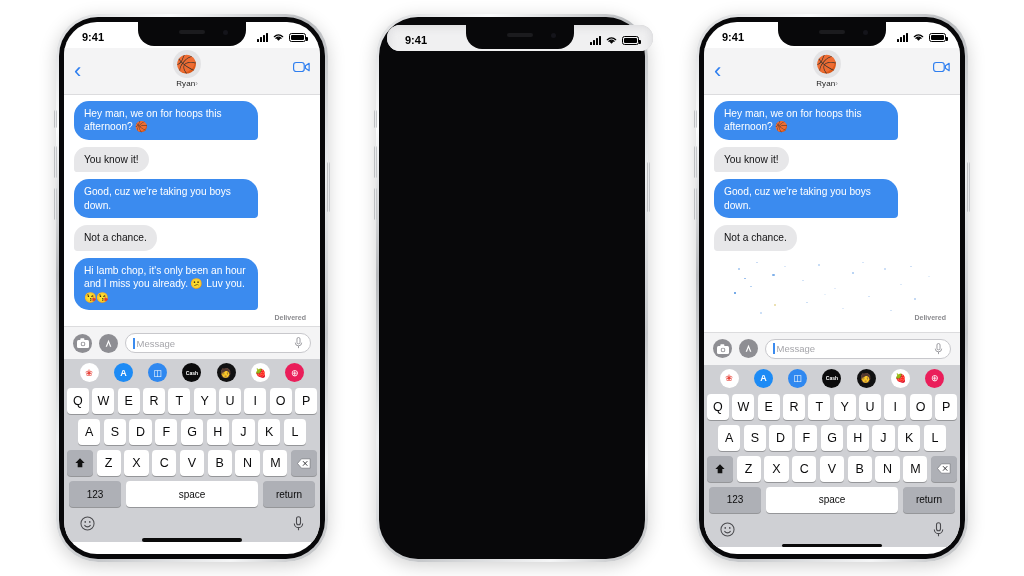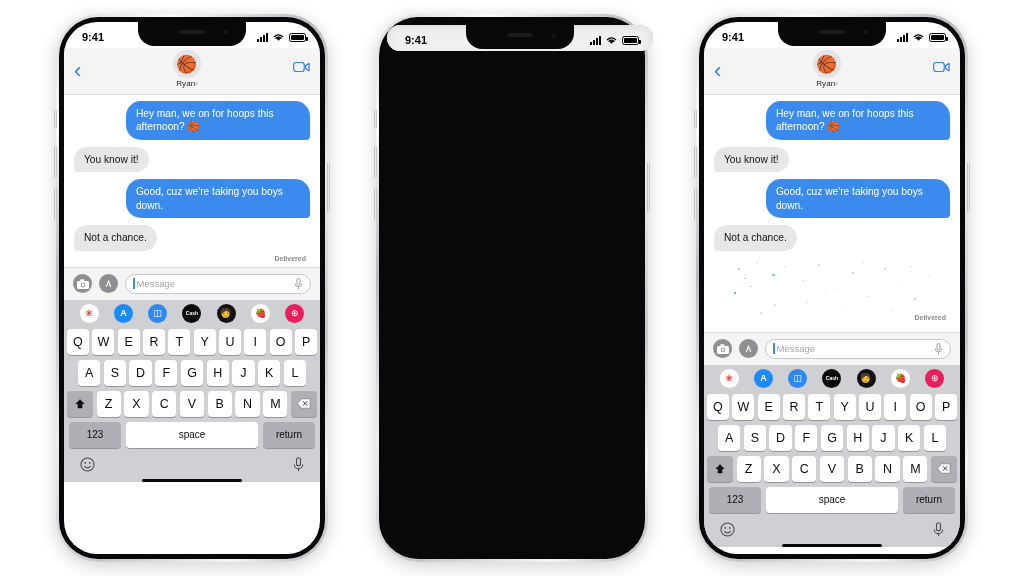--- a/index.html
+++ b/index.html
@@ -80,21 +80,21 @@
     background:#e3e3e5;display:flex;align-items:center;justify-content:center;
     font-size:17px;line-height:1;
   }
   .cname { font-size:8px; color:#222; letter-spacing:.1px; }
   .cname .chev { color:#9a9a9e; font-size:8px; }
   .facetime { padding-top:9px; }
 
   
   .thread { background:#fff; padding:6px 10px 2px; position:relative; }
   .row { display:flex; margin-bottom:7px; }
-  .row.out { justify-content:flex-end; }
+  .row.out { justify-content:flex-start; }
   .row.in  { justify-content:flex-start; }
   .bubble {
     max-width:78%;
     padding:6px 10px;
     border-radius:15px;
     font-size:10.2px; line-height:1.32;
     position:relative;
     word-wrap:break-word;
   }
   .bubble.out { background:#3b8bef; color:#fff; border-bottom-right-radius:4px; }
@@ -219,20 +219,23 @@
           <div class="bubble out">Hey man, we on for hoops this afternoon? 🏀</div>
         </div>
         <div class="row in">
           <div class="bubble in">You know it!</div>
         </div>
         <div class="row out">
           <div class="bubble out">Good, cuz we're taking you boys down.</div>
         </div>
         <div class="row in">
           <div class="bubble in">Not a chance.</div>
+        </div>
+        <div class="row out">
+          <div class="bubble out">Hi lamb chop, it's only been an hour and I miss you already. 😕 Luv you. 😘😘</div>
         </div>
         <div class="delivered">Delivered</div>
       </div>
 
       <div class="inputbar">
         <span class="circbtn">
           <svg width="12" height="10" viewBox="0 0 16 13">
               <rect x="0" y="2.6" width="16" height="10.4" rx="2" fill="#fff"></rect>
               <rect x="4.4" y="0" width="5.4" height="3" rx="1" fill="#fff"></rect>
               <circle cx="8" cy="7.8" r="3.1" fill="#8e8e93"></circle>

